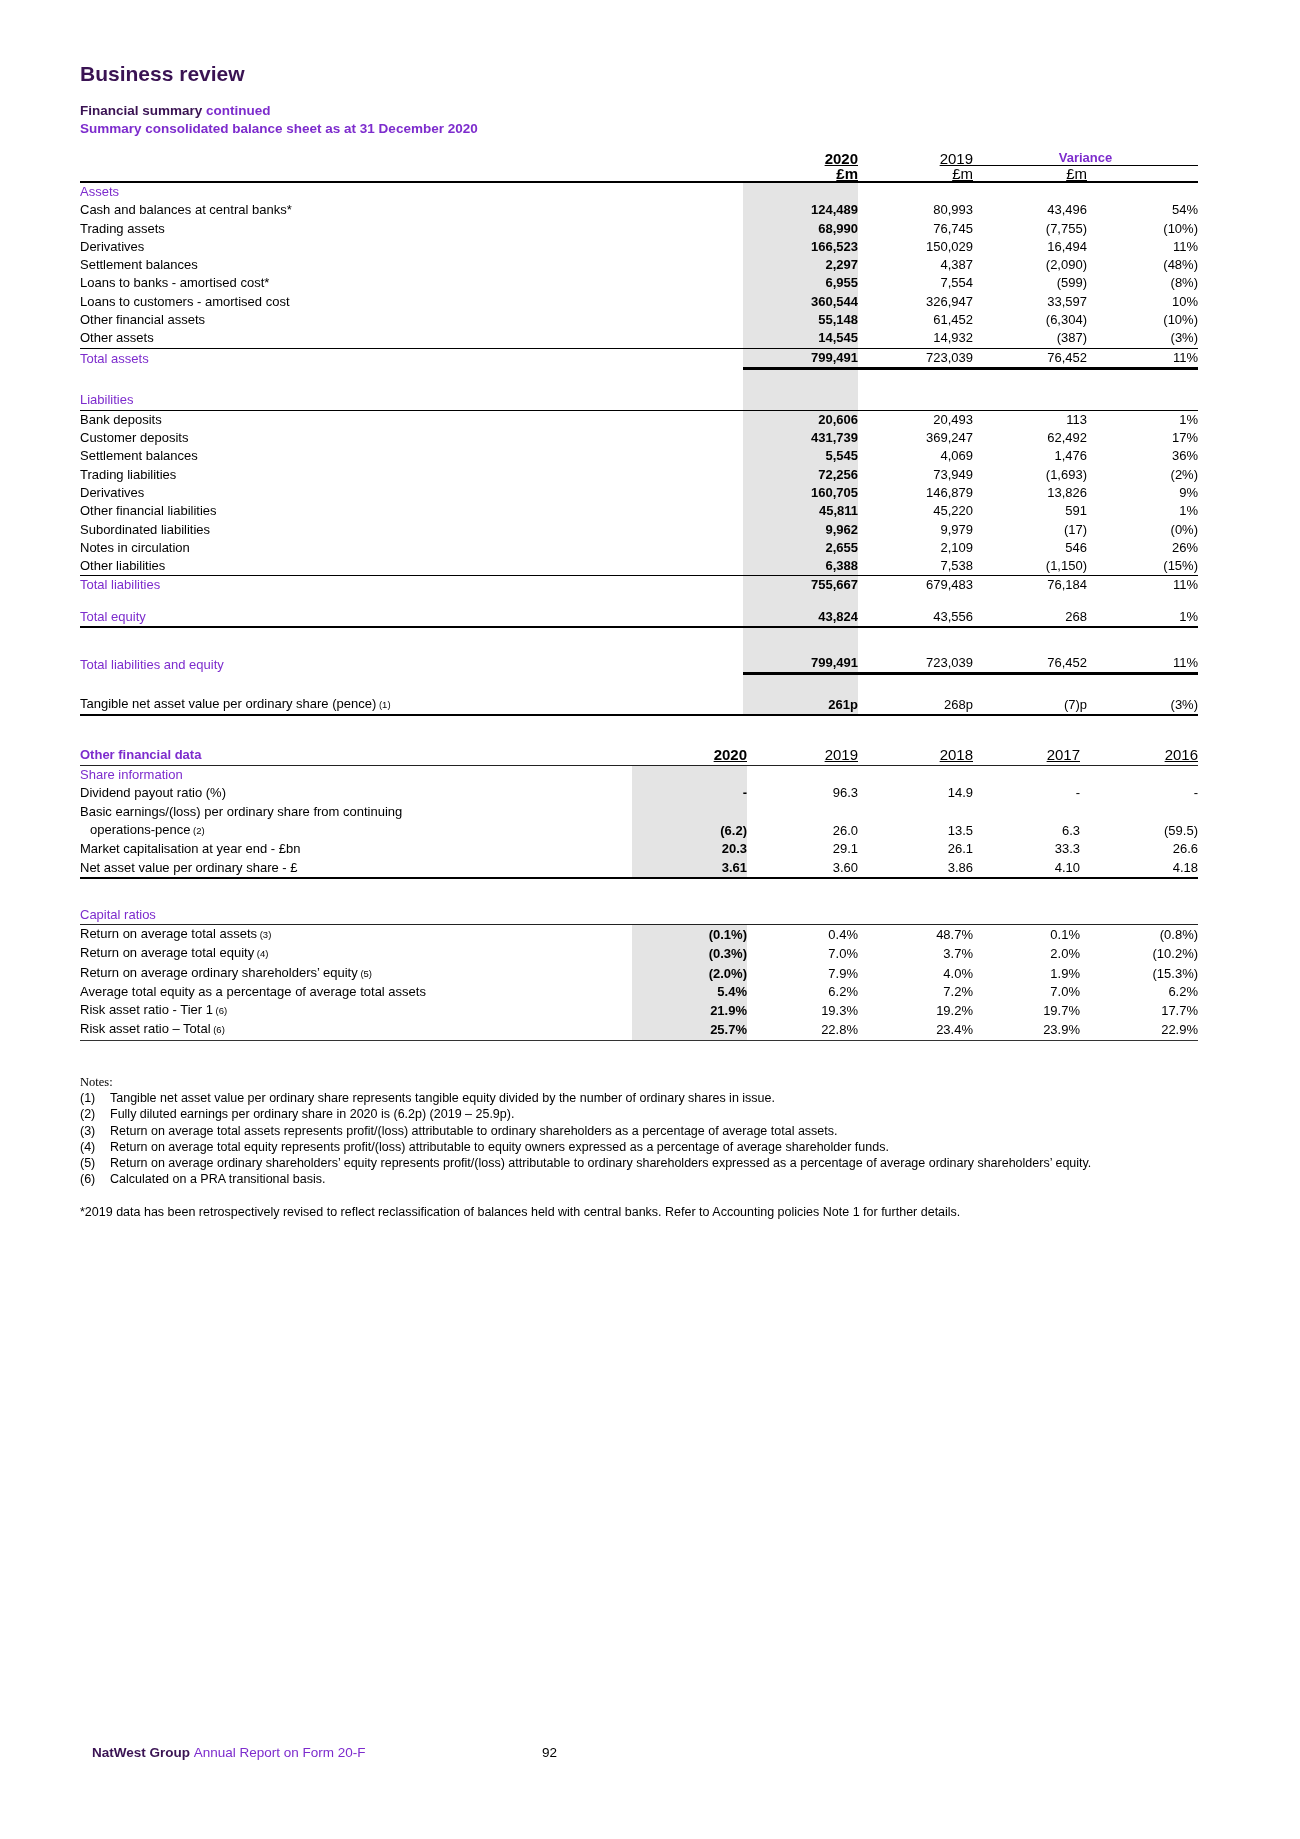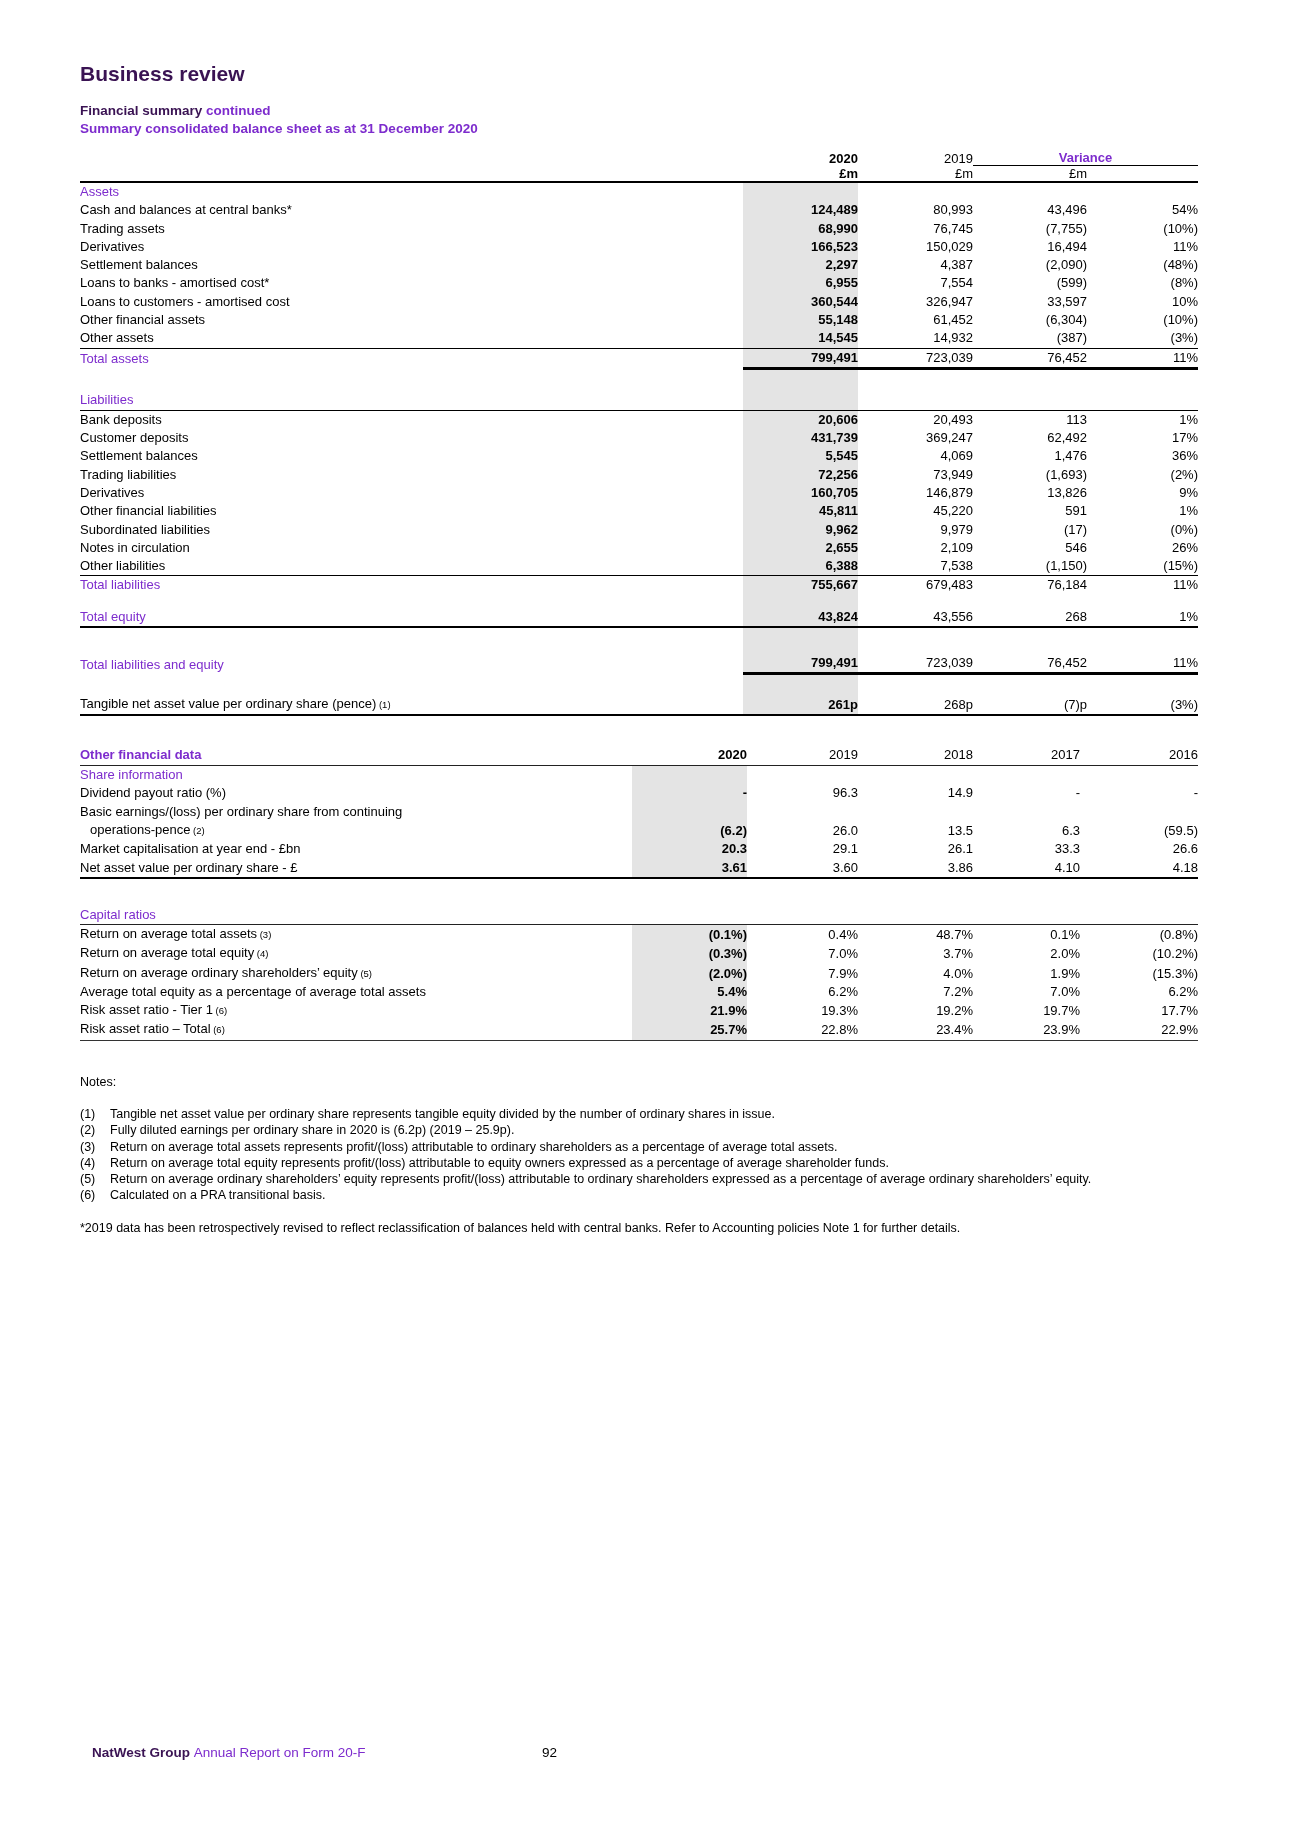--- a/index.html
+++ b/index.html
@@ -24,40 +24,40 @@
   td{padding:0;line-height:18.3px;vertical-align:bottom;white-space:nowrap;}
   td.num{text-align:right;}
   td.band{background:var(--band-gray);}
   td.c0{font-weight:bold;}
   td.lbl .note, td.lbl .noteref{font-size:9.5px;}
   .purple{color:var(--purple);}
   .bold{font-weight:bold;}
   .indent{padding-left:10px;}
 
   
-  .yr{font-size:13px;line-height:15px;}
+  .yr{font-size:15px;line-height:15px;text-decoration:underline;}
   tr.unit-row td{border-bottom:2px solid #000;}
   td.grp{color:var(--purple);font-weight:bold;text-align:center;font-size:13px;line-height:15px;border-bottom:1px solid #000;}
   tr.oth-head td{border-bottom:1px solid #222;line-height:20px;}
   tr.cap-head td{border-bottom:1px solid #222;line-height:19px;}
 
   
   tr.rule-below td{border-bottom:1px solid #000;}
   tr.thick-below td{border-bottom:2.5px solid #000;}
   tr.thick-below-num td{border-bottom:none;margin-top:12px;}
   tr.thick-below-num td.num{border-bottom:3px solid #000;padding-left:10px;}
   tr.thin-below td{border-bottom:1.5px solid #333;}
   tr.spacer td{line-height:0;font-size:0;}
 
   .bs-wrap{margin-top:14px;}
   .of-wrap{margin-top:29px;}
   .cr-wrap{margin-top:26px;}
 
   .notes{margin-top:33px;width:1120px;font-size:12.5px;line-height:16.3px;}
-  .notes .ntitle{margin-bottom:16px;}
+  .notes .ntitle{margin-bottom:0;font-family:Liberation Serif, serif;}
   .note-item{display:flex;}
   .note-item .nnum{width:30px;flex:0 0 30px;}
   .note-item .ntext{flex:1;}
   .star{margin-top:16px;font-size:12.5px;line-height:16.3px;}
 
   .footer{position:absolute;left:92px;top:1745px;font-size:13.5px;font-weight:bold;}
   .footer .dark{color:var(--dark-purple);}
   .footer .lt{color:var(--purple);font-weight:normal;}
   .pagenum{position:absolute;left:542px;top:1745px;font-size:13.5px;color:#000;}
 </style>

